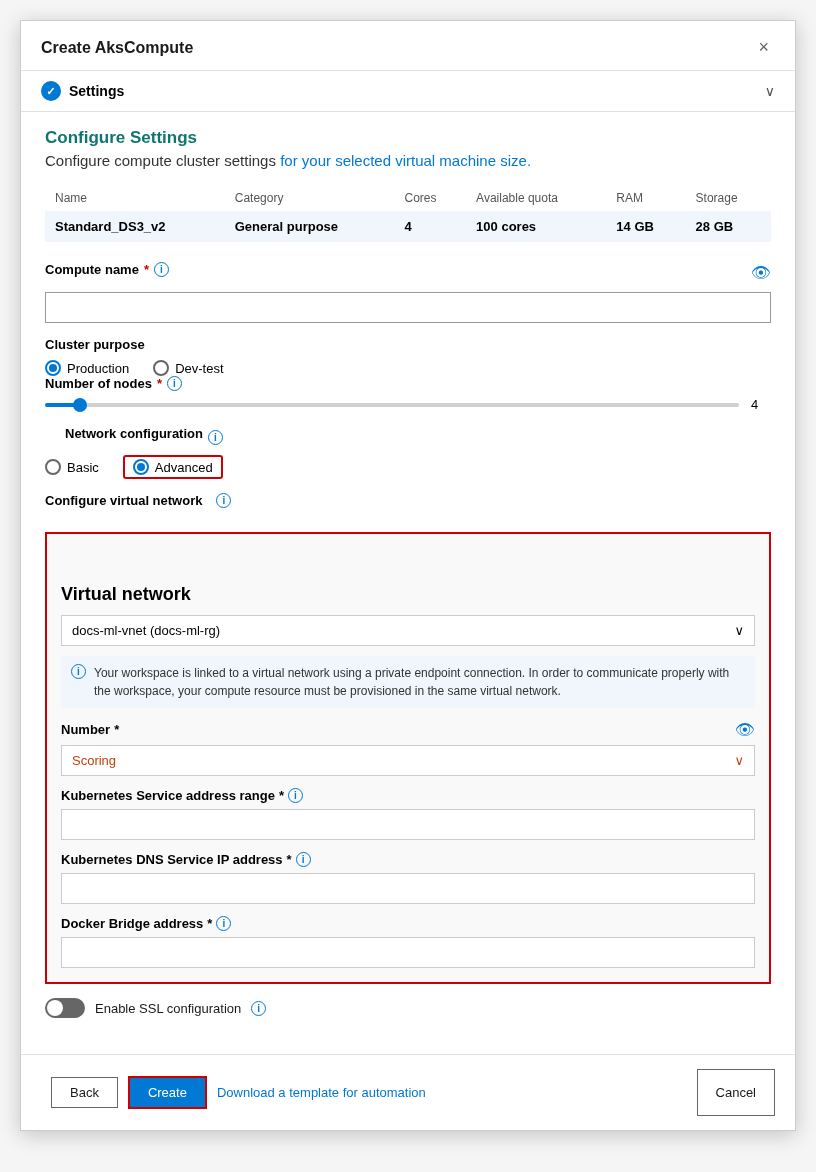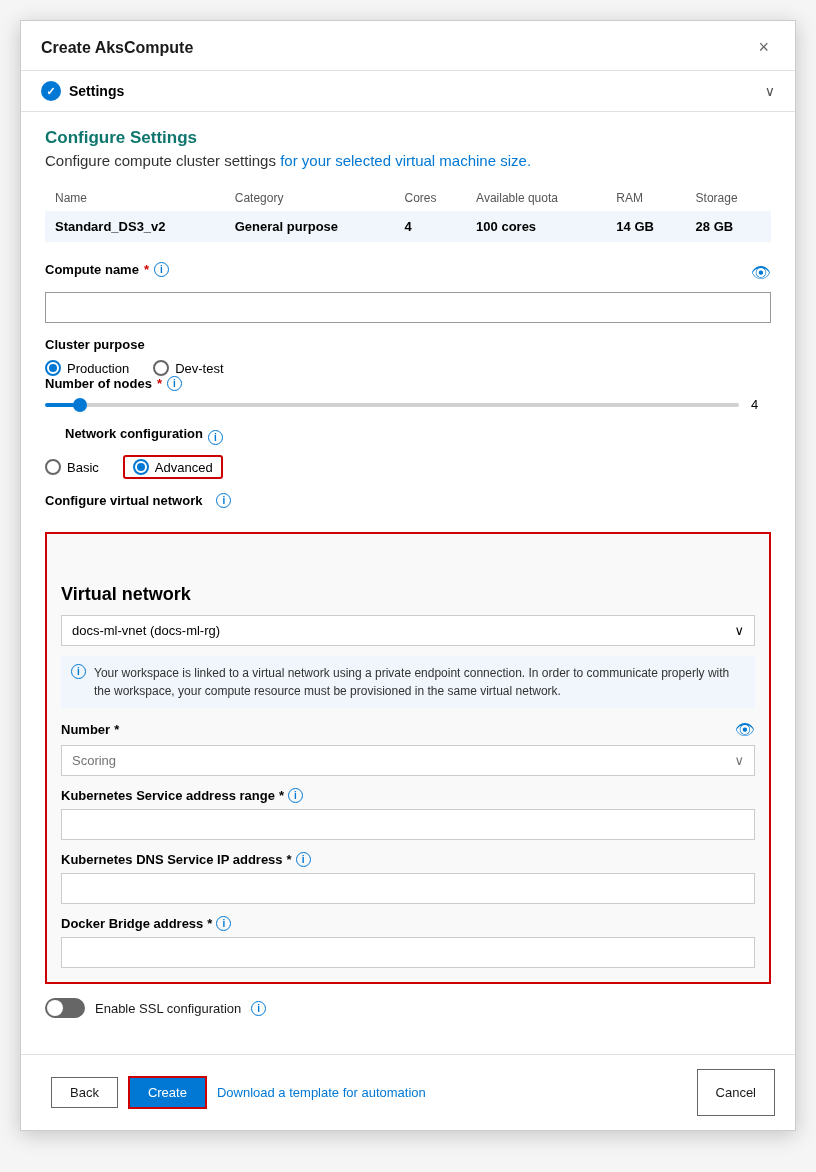--- a/index.html
+++ b/index.html
@@ -281,21 +281,21 @@
     .subnet-dropdown {
       display: flex;
       align-items: center;
       justify-content: space-between;
       border: 1px solid #ccc;
       padding: 7px 10px;
       background: #fff;
       cursor: pointer;
       margin-bottom: 12px;
       font-size: 13px;
-      color: #737373;
+      color: #c2410c;
     }
     .k8s-label {
       font-weight: 700;
       font-size: 13px;
       display: flex;
       align-items: center;
       gap: 4px;
       margin-bottom: 6px;
     }
     .vnet-input {

